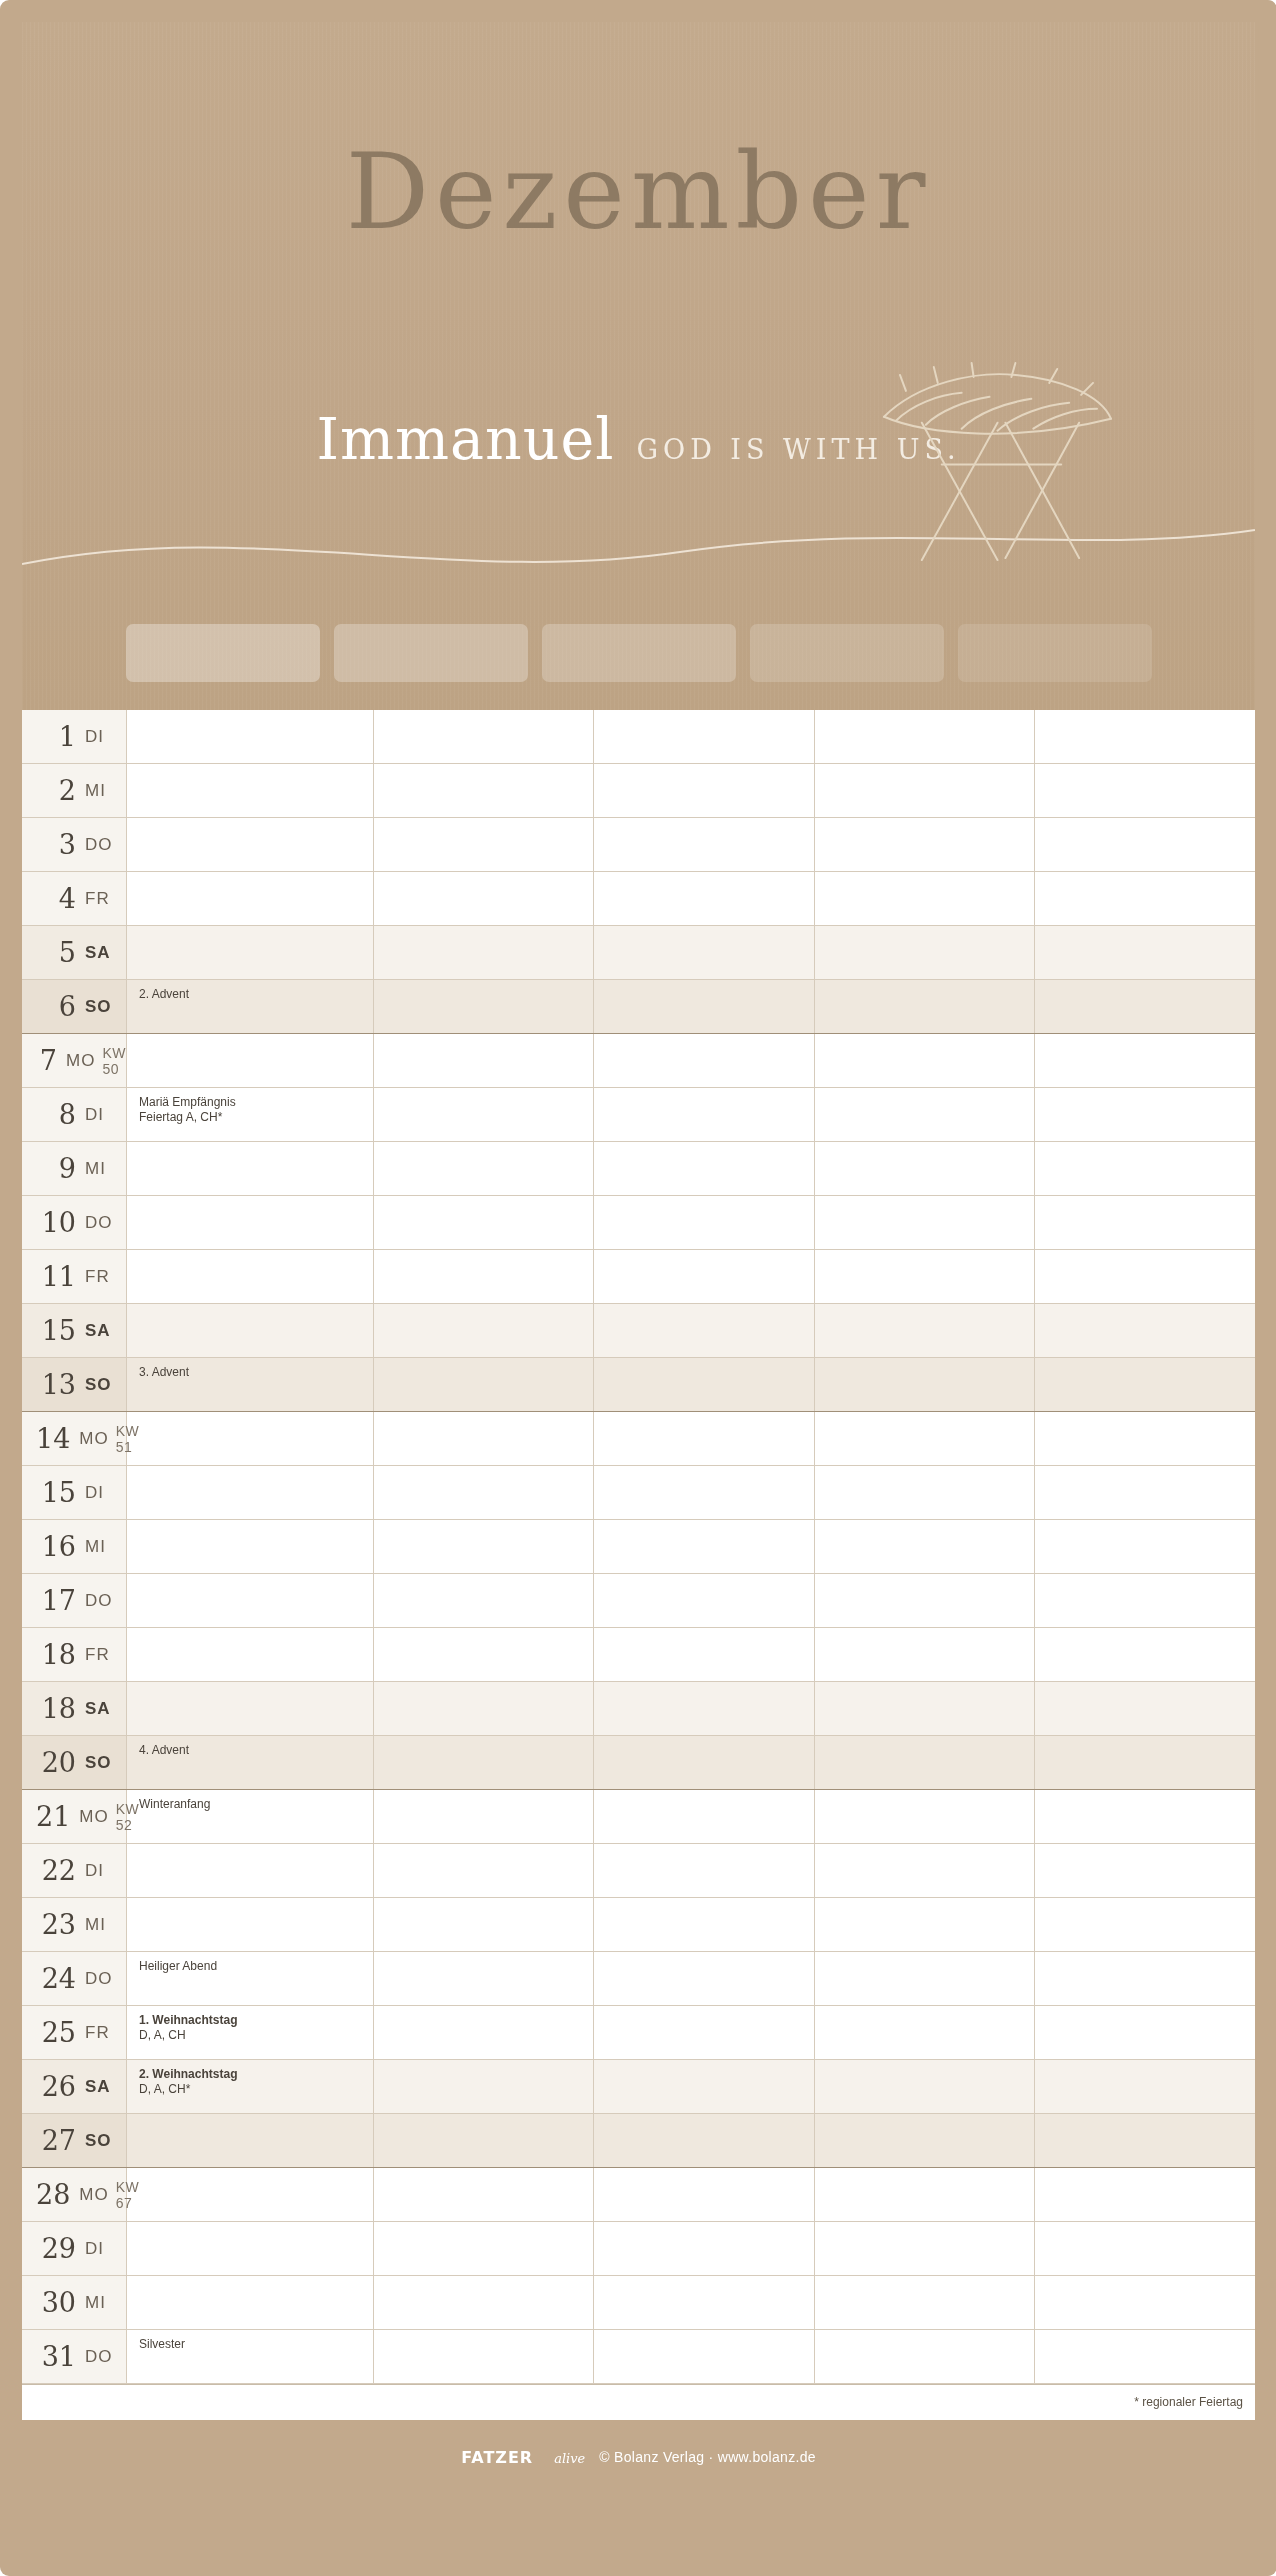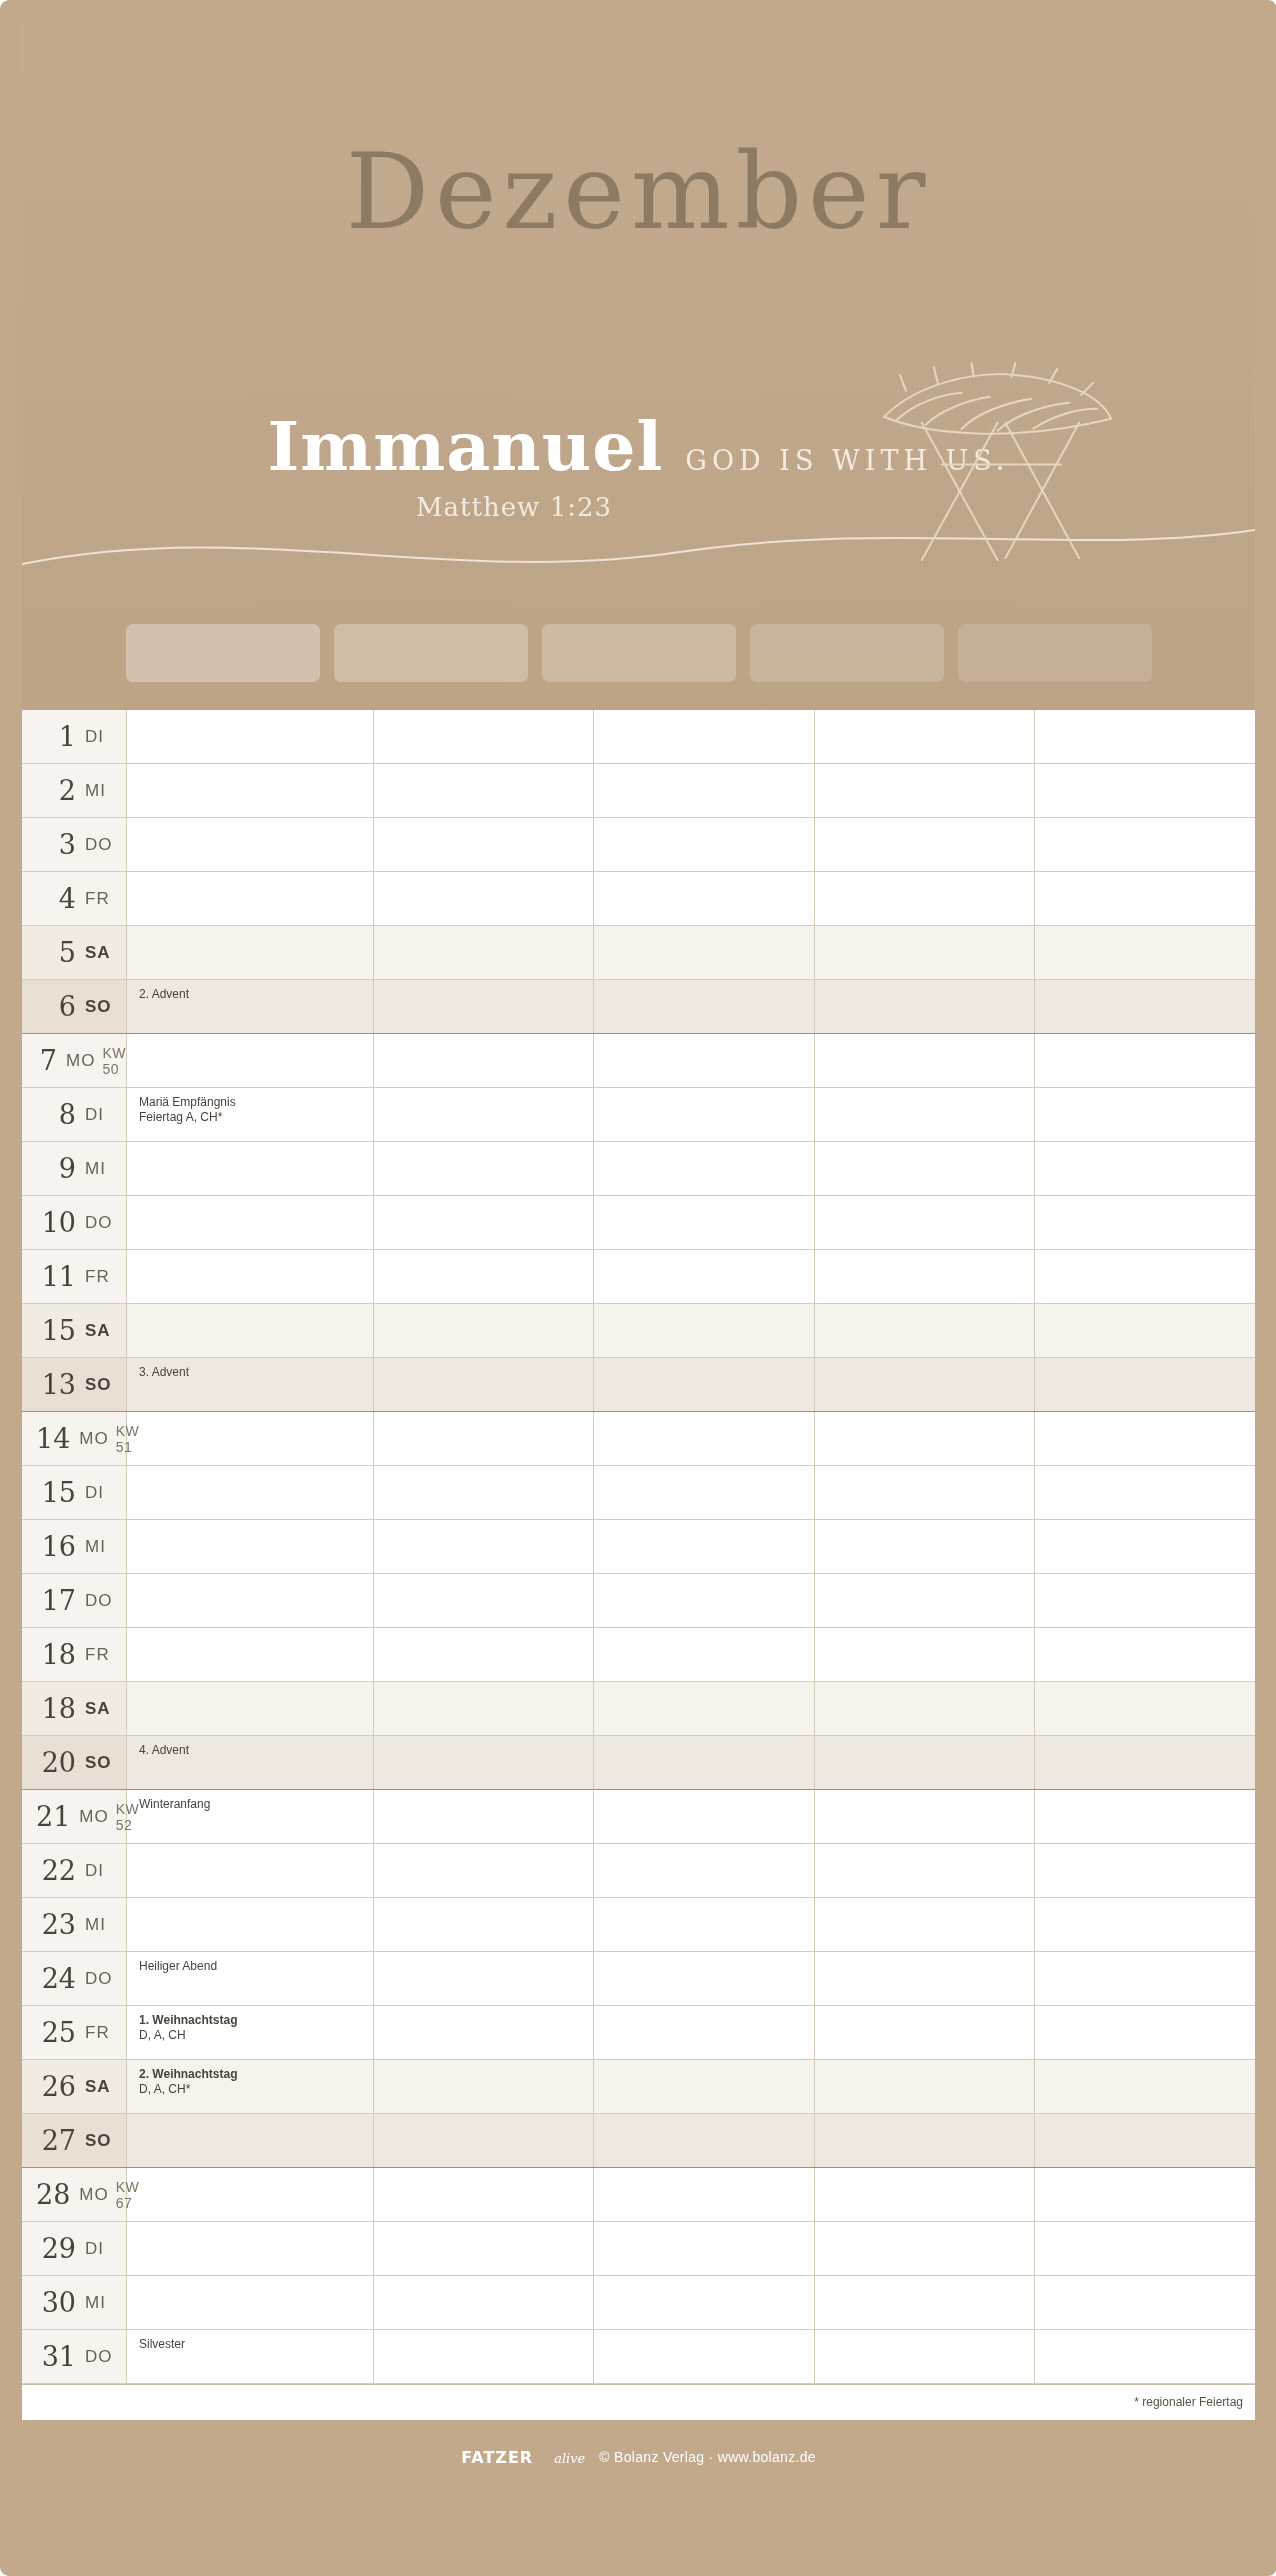--- a/index.html
+++ b/index.html
@@ -61,24 +61,24 @@
     width: 100%;
     text-align: center;
   }
   .verse-line {
     display: inline-flex;
     align-items: baseline;
     gap: 22px;
   }
   .immanuel {
     font-family: "DejaVu Serif", serif;
-    font-size: 68px;
+    font-size: 57px;
     color: #ffffff;
     letter-spacing: 1px;
-    font-weight: 700;
+    font-weight: 400;
   }
   .godis {
     font-family: "DejaVu Serif", serif;
     font-size: 27px;
     letter-spacing: 5px;
     color: #f3ece2;
     font-weight: 400;
   }
   .ref {
     margin-top: 6px;
@@ -261,21 +261,20 @@
 
   <div class="header">
 
     <div class="month-title">Dezember</div>
 
     <div class="verse-block">
       <div class="verse-line">
         <span class="immanuel">Immanuel</span>
         <span class="godis">GOD IS WITH US.</span>
       </div>
-      <div class="ref">Matthew 1:23</div>
     </div>
 
     <svg class="swoosh" viewBox="0 0 1237 110" preserveAspectRatio="none">
       <path d="M0,74 C230,28 430,96 660,62 C880,30 1060,66 1237,40" fill="none" stroke="#efe5d7" stroke-width="2" opacity="0.95"></path>
     </svg>
 
     <svg class="manger" viewBox="0 0 260 210">
       <g fill="none" stroke="#e4d6c0" stroke-width="2" stroke-linecap="round">
         <path d="M18,56 C52,22 110,10 150,14 C196,18 236,34 246,58"></path>
         <path d="M18,56 C60,74 150,82 246,58"></path>

